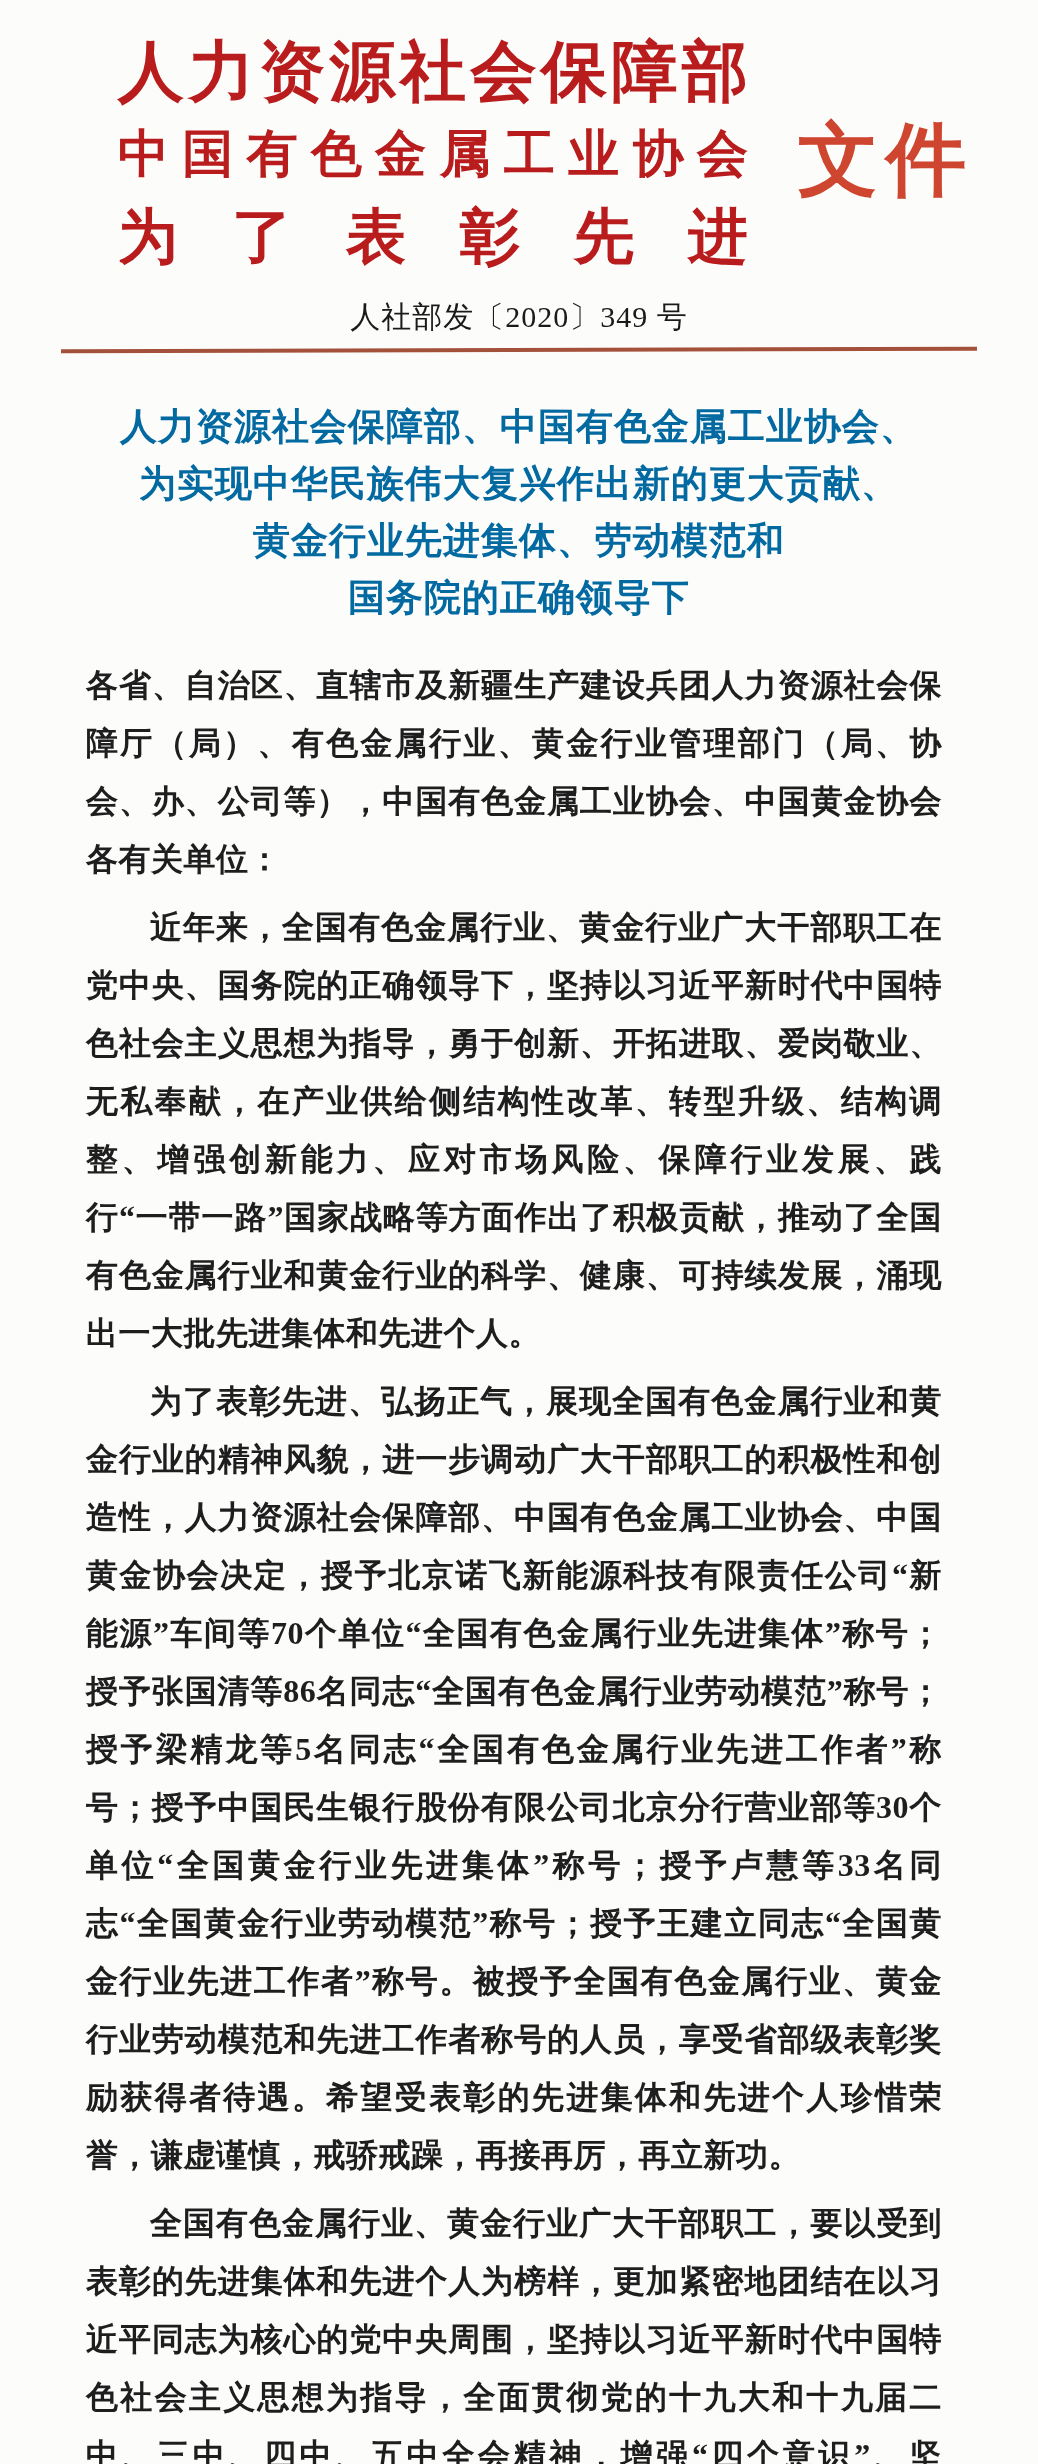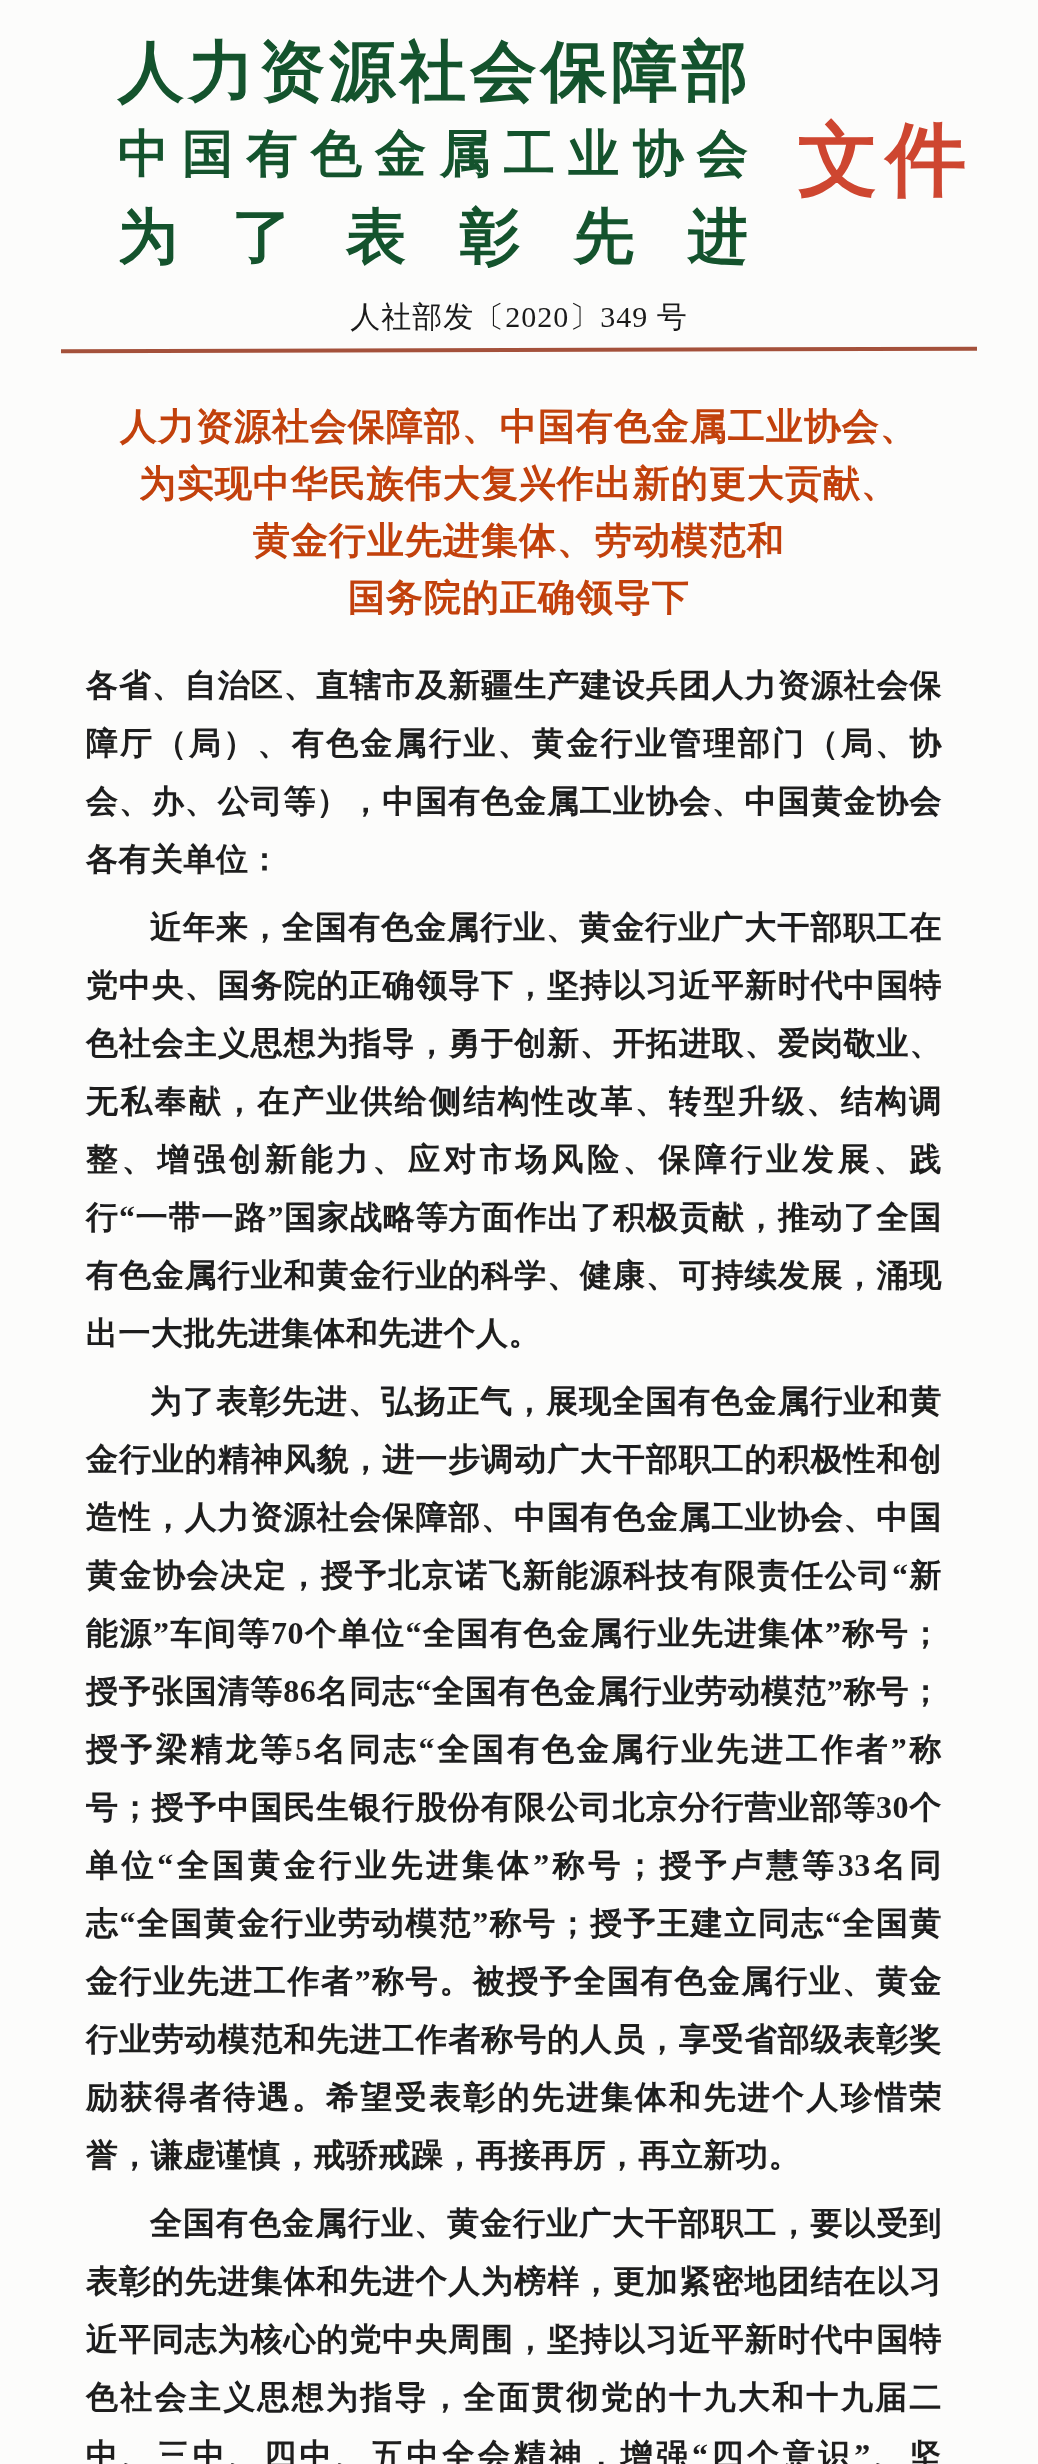--- a/index.html
+++ b/index.html
@@ -15,21 +15,21 @@
   }
 
   
   .letterhead {
     display: flex;
     align-items: flex-start;
     padding: 30px 0 0 118px;
   }
   .org-col { width: 630px; }
   .org-line {
-    color: #14532d;
+    color: #b91c1c;
     font-weight: bold;
     text-align: justify;
     text-align-last: justify;
     white-space: nowrap;
   }
   .org-line.line1 { font-size: 66px; line-height: 83px; }
   .org-line.line2 { font-size: 51px; line-height: 83px; }
   .org-line.line3 { font-size: 60px; line-height: 82px; }
   .doc-type {
     color: #ce4630;
@@ -57,21 +57,21 @@
     height: 4px;
     background: #a4513b;
     transform: rotate(-0.15deg);
   }
 
   
   .title {
     margin: 46px 40px 0 40px;
     text-align: center;
     font-weight: bold;
-    color: #c2410c;
+    color: #0369a1;
   }
   .title .t-line {
     font-size: 37px;
     line-height: 57px;
     letter-spacing: 1px;
     white-space: nowrap;
   }
 
   
   .body-text {

